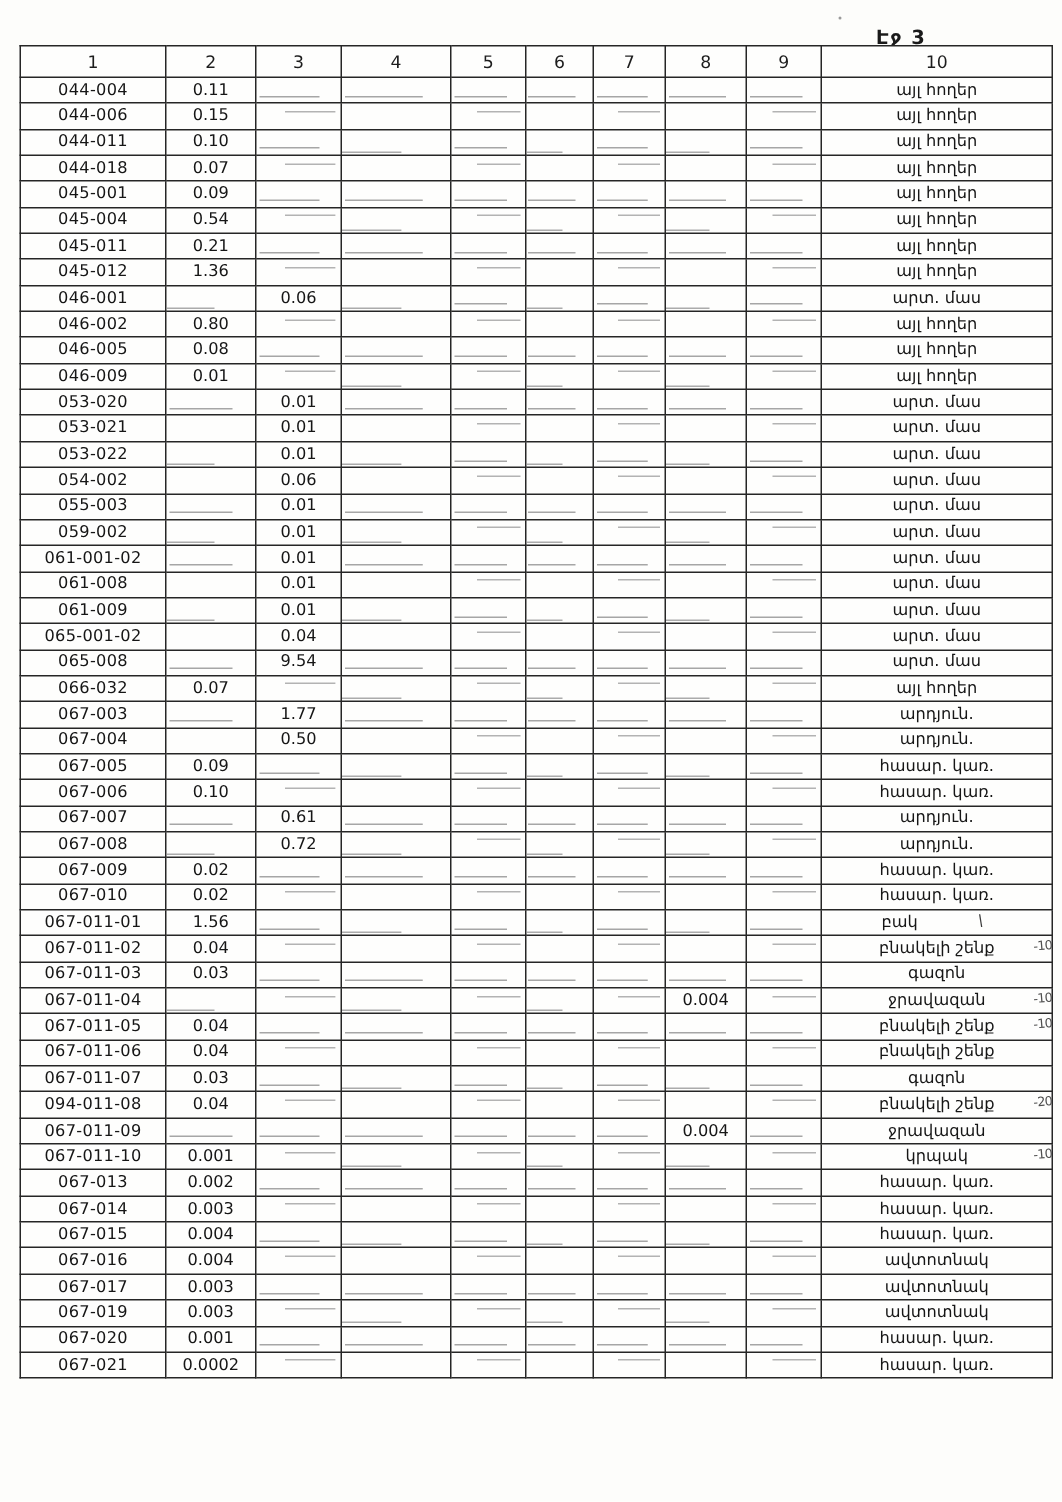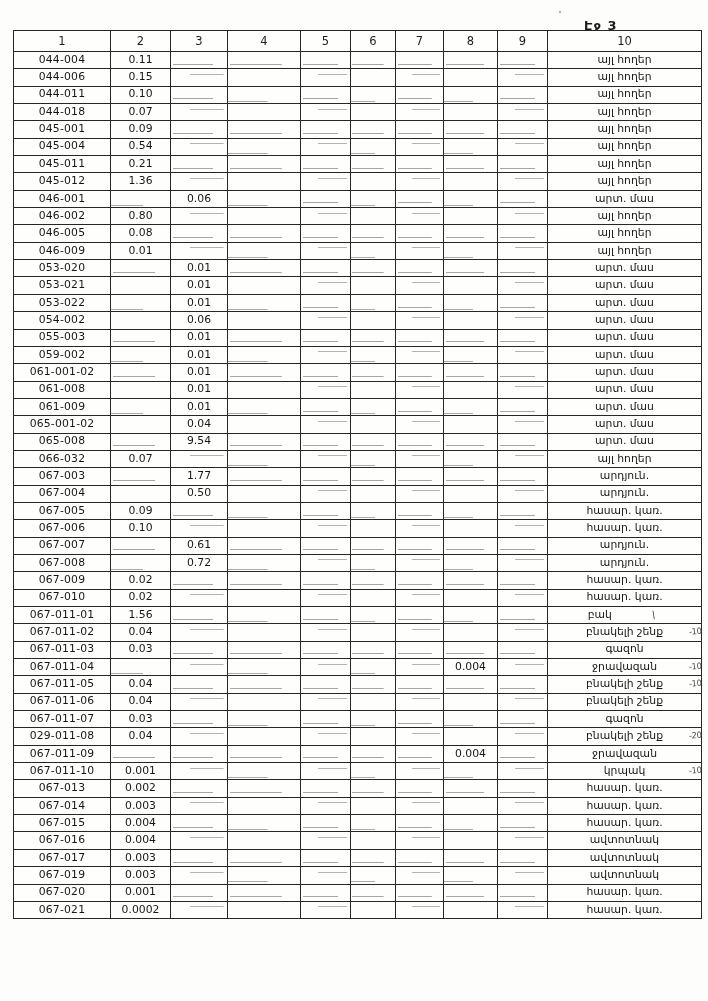--- a/index.html
+++ b/index.html
@@ -558,21 +558,21 @@
           <td class="num empty"></td>
           <td class="num empty"></td>
           <td class="num empty"></td>
           <td class="num empty"></td>
           <td class="num empty"></td>
           <td class="num empty"></td>
           <td class="num empty"></td>
           <td class="c10">գազոն</td>
         </tr>
         <tr>
-          <td class="c1">029-011-08</td>
+          <td class="c1">094-011-08</td>
           <td class="num">0.04</td>
           <td class="num empty"></td>
           <td class="num empty"></td>
           <td class="num empty"></td>
           <td class="num empty"></td>
           <td class="num empty"></td>
           <td class="num empty"></td>
           <td class="num empty"></td>
           <td class="c10">բնակելի շենք</td>
         </tr>

